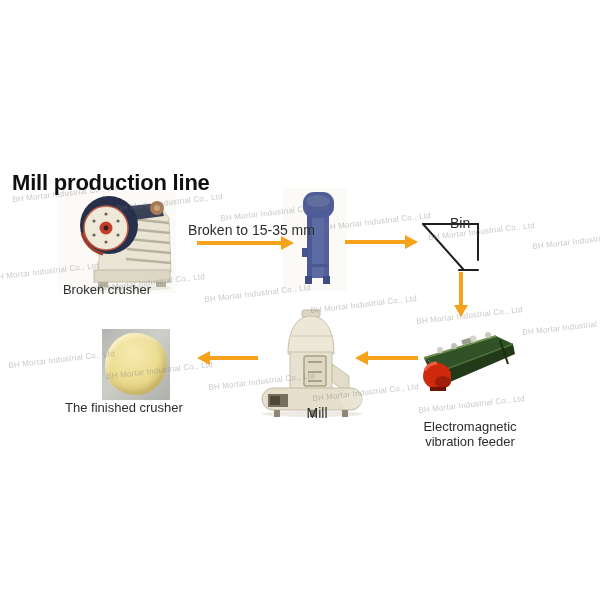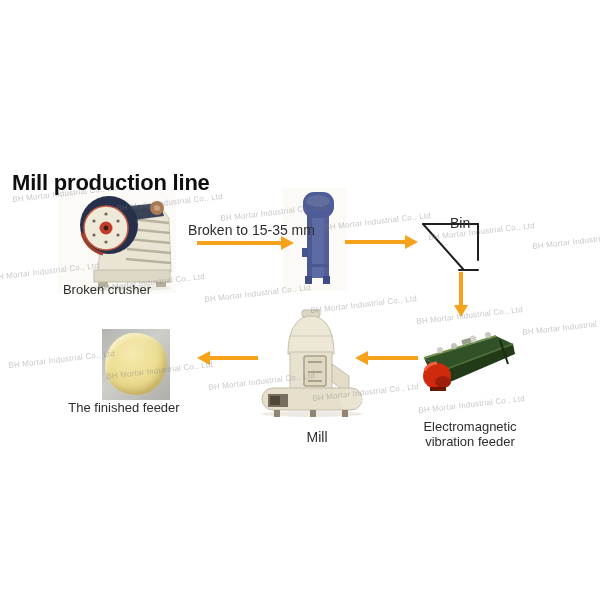--- a/index.html
+++ b/index.html
@@ -176,25 +176,25 @@
     <line x1="54" y1="75" x2="68" y2="75" stroke="#a9a289" stroke-width="2"></line>
     <polygon points="78,58 95,70 95,88 78,76" fill="#e2dcc9" stroke="#c6bfa9" stroke-width="1"></polygon>
     <rect x="8" y="82" width="100" height="22" rx="11" fill="#e5dfcc" stroke="#c2bba5" stroke-width="1"></rect>
     <ellipse cx="97" cy="93" rx="11" ry="10" fill="#eae4d2"></ellipse>
     <rect x="14" y="88" width="20" height="13" fill="#776f5e"></rect>
     <rect x="16" y="90" width="10" height="9" fill="#4e473a"></rect>
     <rect x="20" y="104" width="6" height="7" fill="#8d8672"></rect>
     <rect x="56" y="104" width="6" height="7" fill="#8d8672"></rect>
     <rect x="88" y="104" width="6" height="7" fill="#8d8672"></rect>
   </svg>
-  <div class="abs label" style="left:317px;top:405px;font-size:14px;margin-top:24px;">Mill</div>
+  <div class="abs label" style="left:317px;top:405px;font-size:14px;">Mill</div>
 
   <div class="abs arrow arrow-left" style="left:197px;top:351px;width:61px;height:14px;">
     <span class="head"></span>
       <span class="shaft" style="left:13px;width:48px;"></span>
   </div>
 
   <div id="product-photo" class="abs">
     <div id="product-pile"></div>
   </div>
-  <div class="abs label" style="left:124px;top:400px;">The finished feeder</div>
+  <div class="abs label" style="left:124px;top:400px;">The finished crusher</div>
 
 </div>
 
 </body></html>

